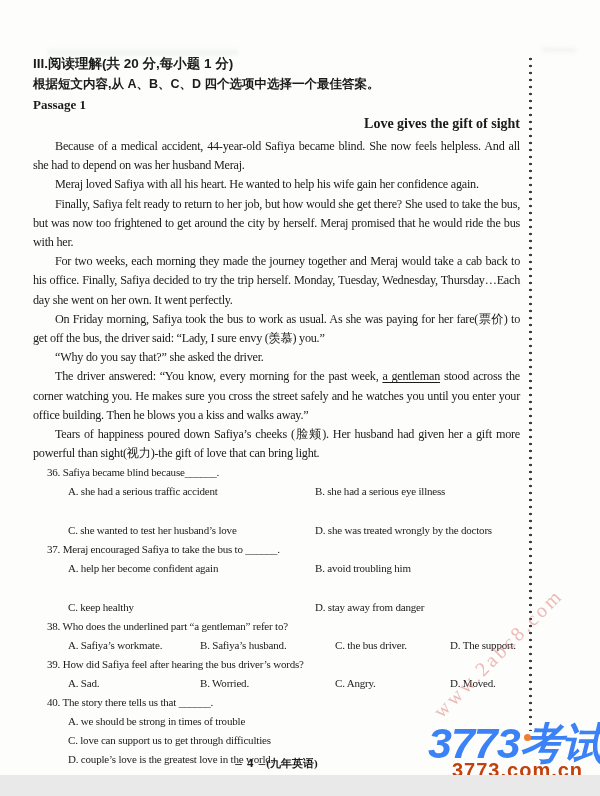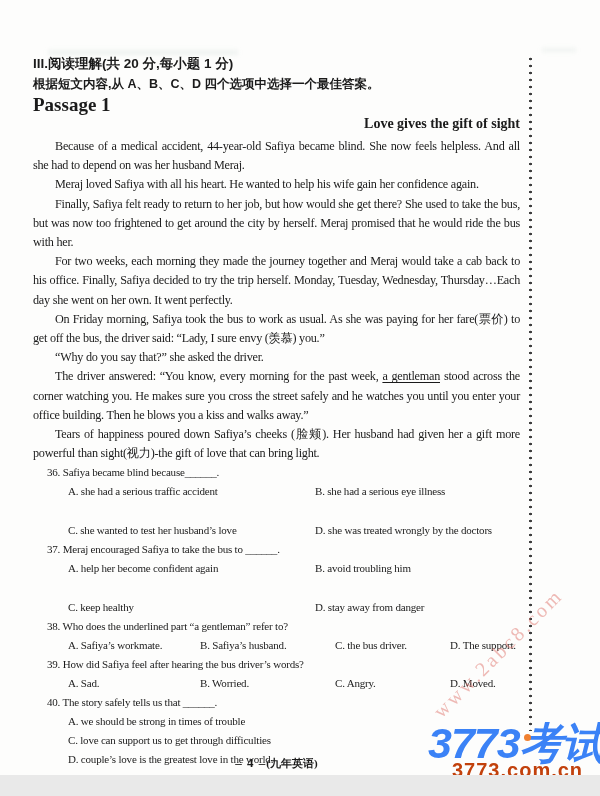--- a/index.html
+++ b/index.html
@@ -18,21 +18,21 @@
   }
   .content { position:absolute; left:33px; top:54px; width:487px; }
   .sec-heading {
     font-family:"Liberation Sans","DejaVu Sans",sans-serif;
     font-weight:bold; font-size:13.5px; line-height:20px;
   }
   .instruction {
     font-family:"Liberation Sans","DejaVu Sans",sans-serif;
     font-weight:bold; font-size:12.5px; line-height:21px;
   }
-  .passage-label { font-weight:bold; font-size:19px; line-height:19px; }
+  .passage-label { font-weight:bold; font-size:13px; line-height:19px; }
   .title { font-weight:bold; font-size:14px; line-height:20px; text-align:right; margin-bottom:3px; }
   p.body {
     margin:0; font-size:12.2px; line-height:19.2px; letter-spacing:-0.25px;
     text-align:justify; text-indent:22px;
   }
   .ul { text-decoration:underline; text-underline-offset:2px; }
   .questions { font-size:11px; letter-spacing:-0.2px; }
   .question { padding-left:14px; }
   .q-line { line-height:19px; }
   .opts { padding-left:21px;gap:20px; }
@@ -136,21 +136,21 @@
           <div class="opt"><span>A.</span> <span>Sad.</span></div>
           <div class="opt"><span>B.</span> <span>Worried.</span></div>
           <div class="opt"><span>C.</span> <span>Angry.</span></div>
           <div class="opt"><span>D.</span> <span>Moved.</span></div>
         </div>
       </div>
 
       <div class="question">
         <div class="q-line">
           <span>40.</span>
-          <span>The story safely tells us that ______.</span>
+          <span>The story there tells us that ______.</span>
         </div>
         <div class="opts one-col">
           <div class="opt"><span>A.</span> <span>we should be strong in times of trouble</span></div>
           <div class="opt"><span>C.</span> <span>love can support us to get through difficulties</span></div>
           <div class="opt"><span>D.</span> <span>couple’s love is the greatest love in the world.</span></div>
         </div>
       </div>
 
     </div>
   </div>

